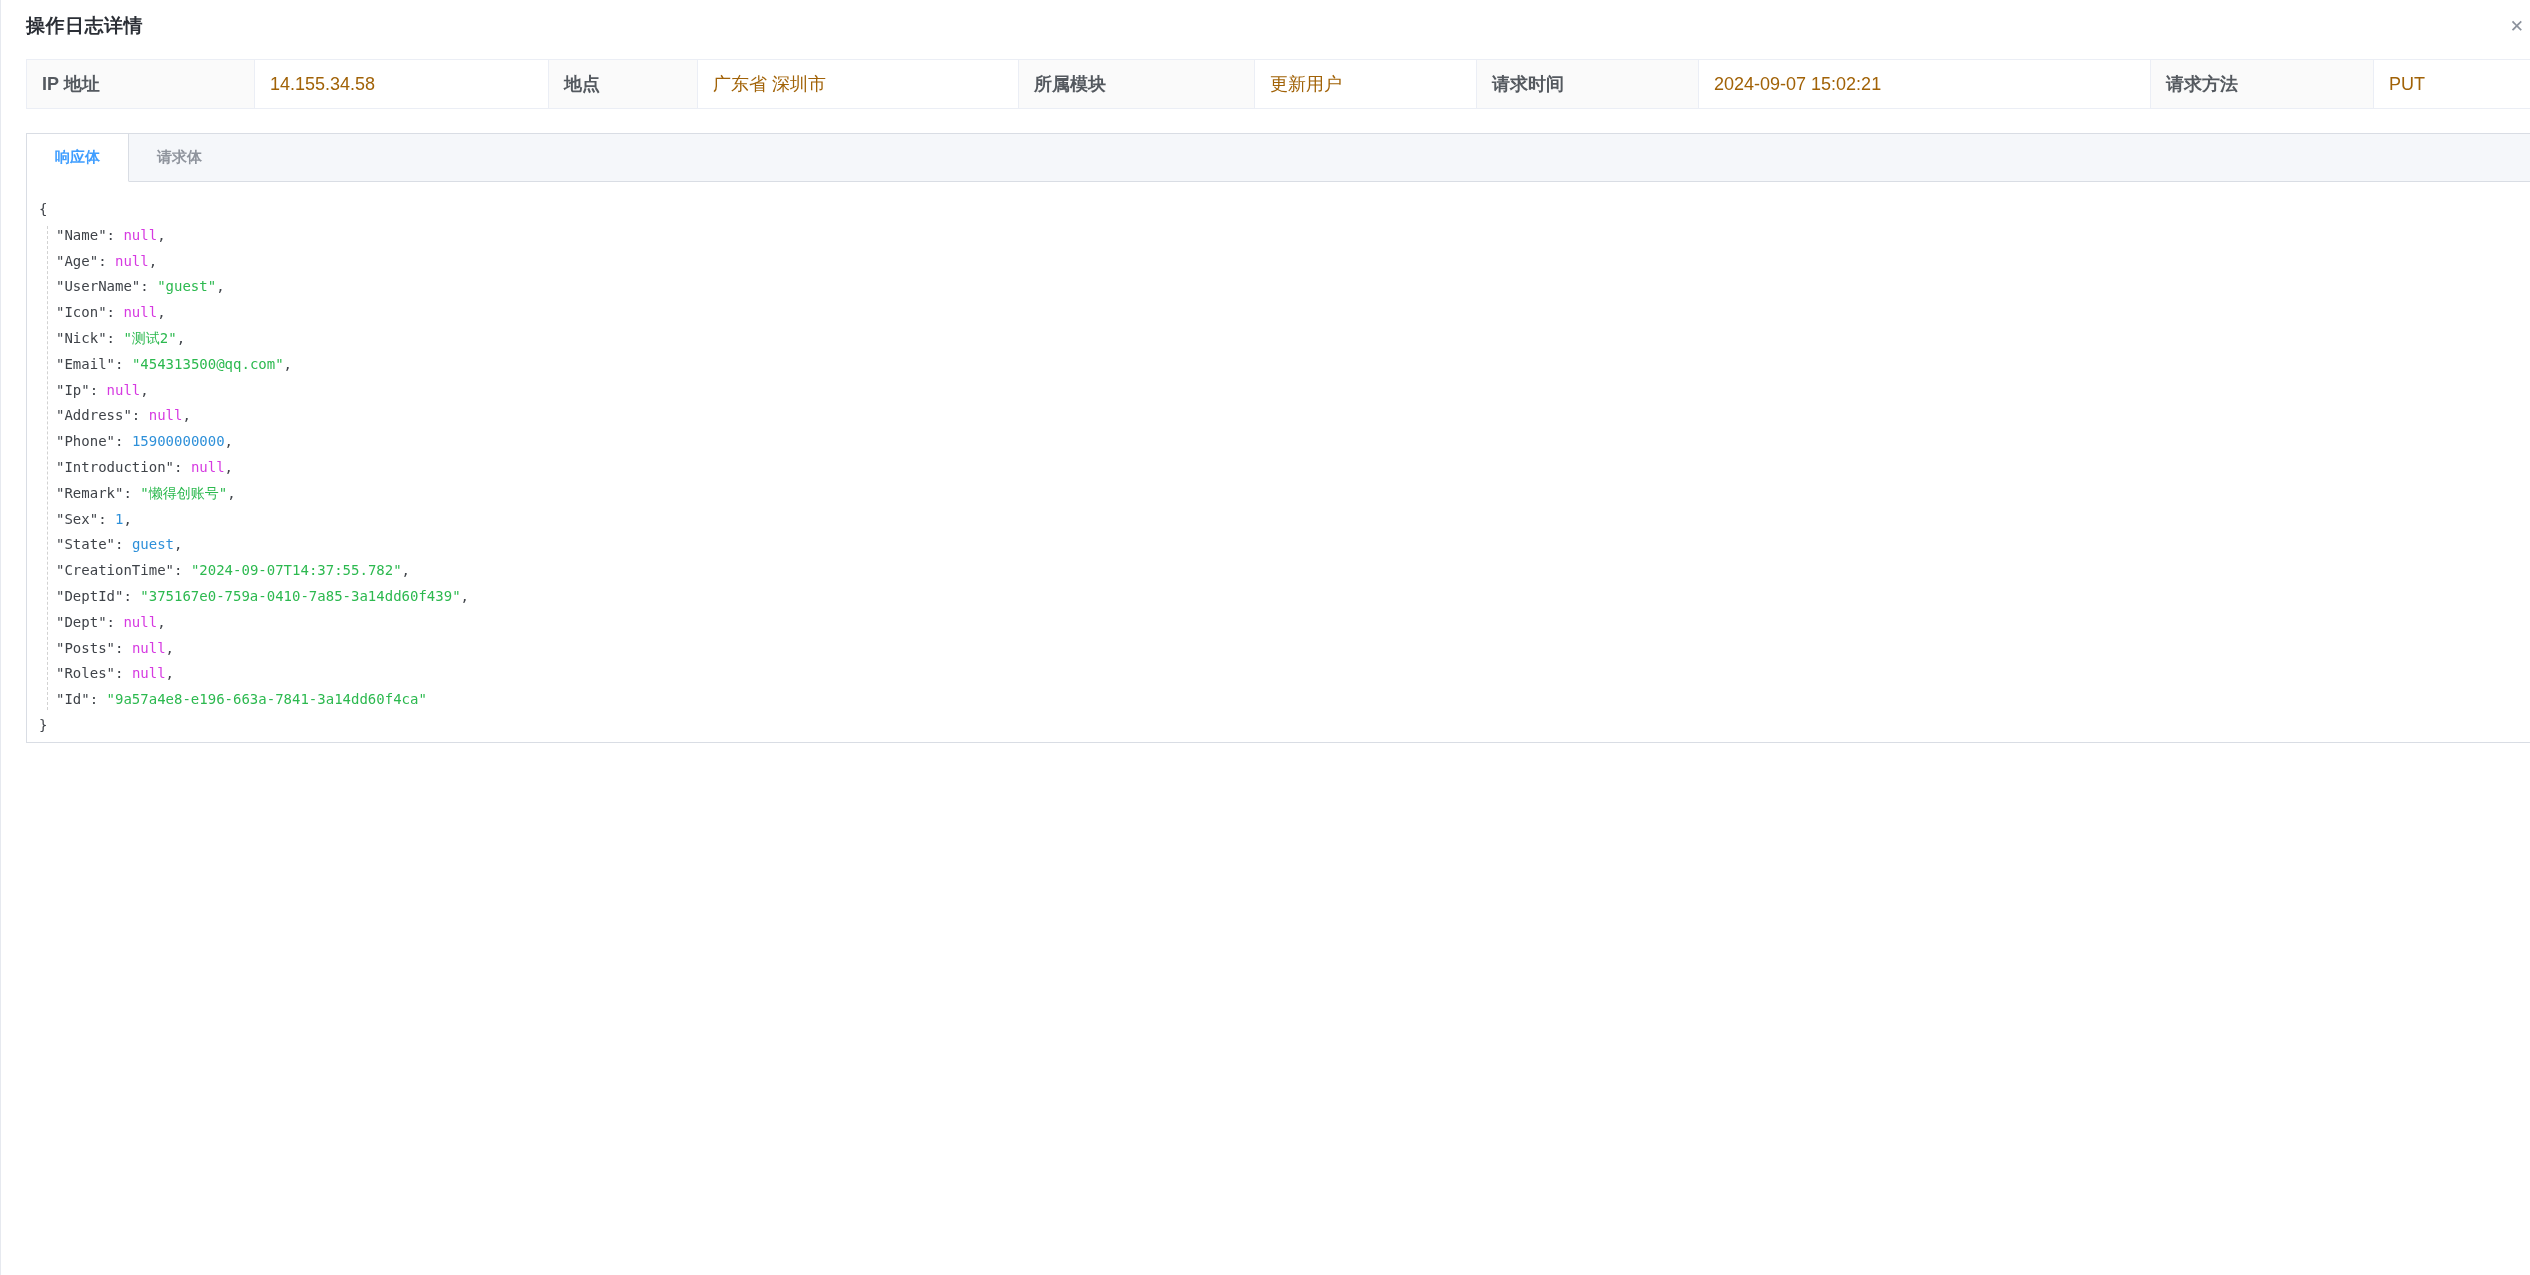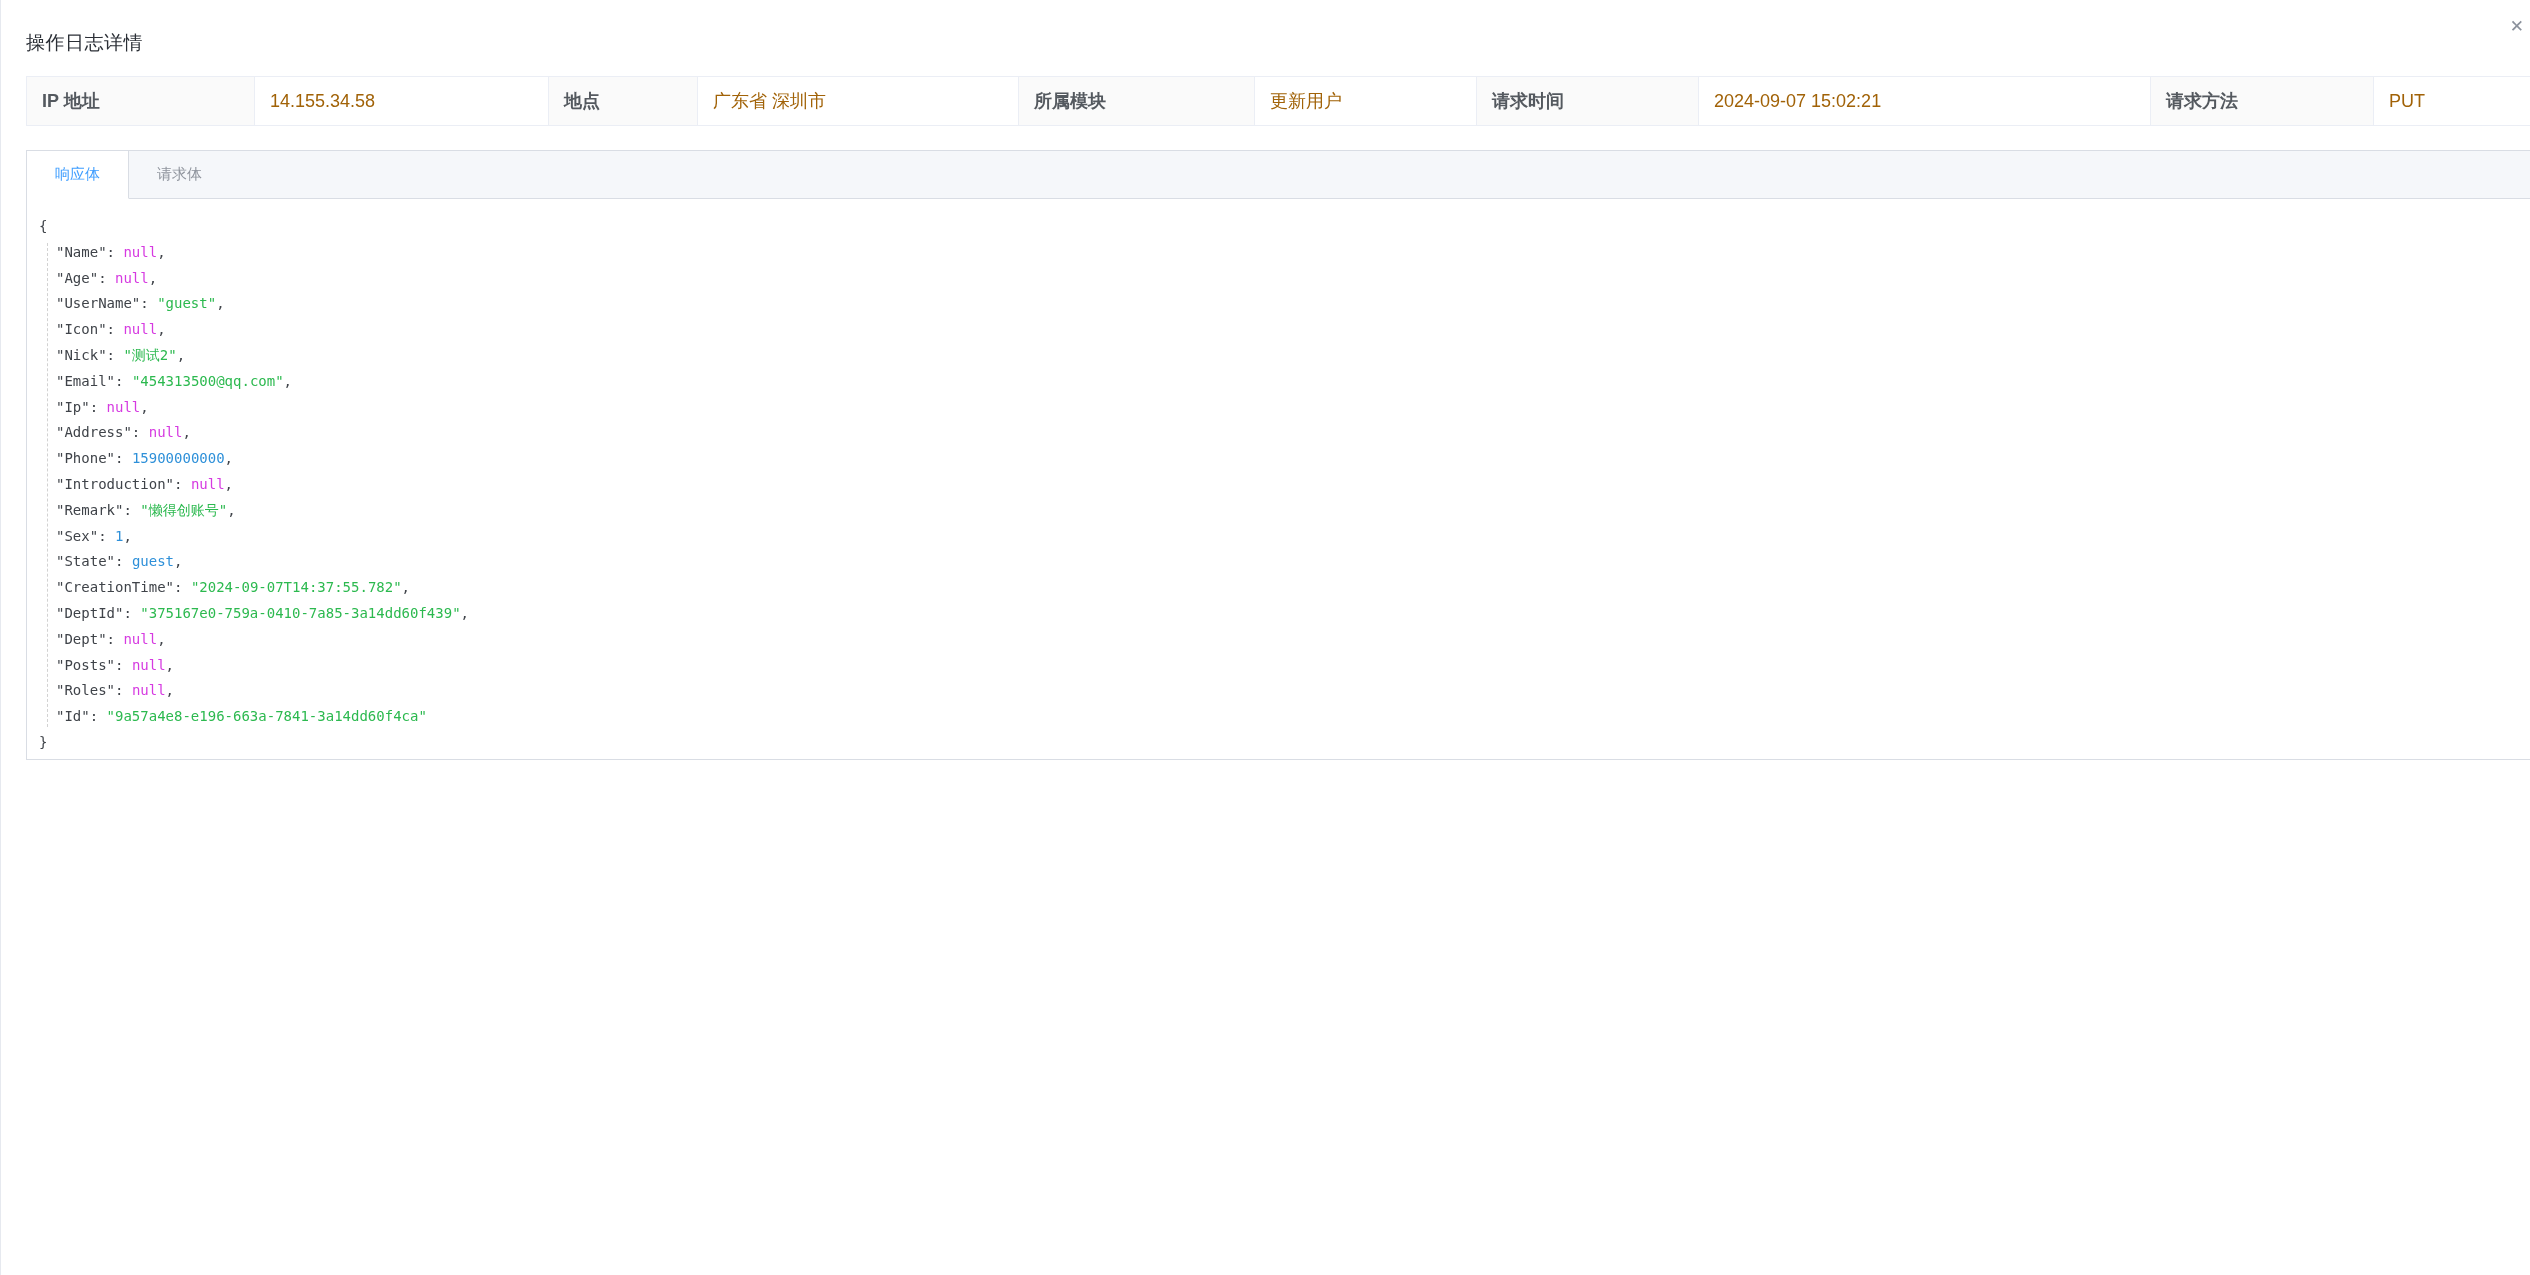--- a/index.html
+++ b/index.html
@@ -10,21 +10,21 @@
     font-family:"Liberation Sans", sans-serif;
     border-left:1px solid #e6e9ef;
     overflow:hidden;
     position:relative;
   }
   
   .drawer-header {
     display:flex; align-items:flex-start; justify-content:space-between;
     padding:13px 6px 8px 25px;
   }
-  .drawer-title { font-size:19px; color:#2b2f36; font-weight:400; letter-spacing:0.5px;margin-top:17px; }
+  .drawer-title { font-size:19px; color:#2b2f36; font-weight:700; letter-spacing:0.5px; }
   .drawer-close {
     font-size:17px; color:#8b919c; cursor:pointer; margin-top:5px;
     line-height:1; user-select:none;
   }
   
   .desc-table {
     margin-left:25px; margin-top:12px;
     border:1px solid #ebeef5; border-right:none;
     font-size:18px;
   }
@@ -45,21 +45,21 @@
     border:1px solid #d9dde4; border-right:none;
     height:610px;
   }
   .tabs-header {
     height:48px; background:#f5f7fa;
     border-bottom:1px solid #d9dde4;
     display:flex; align-items:stretch;
   }
   .tab {
     padding:0 28px; display:flex; align-items:center;
-    font-size:15px; color:#8f949d; cursor:pointer;
+    font-size:15px; color:#8f949d; cursor:pointer;font-weight:bold;
   }
   .tab-active {
     background:#fff; color:#409eff;
     border-right:1px solid #d9dde4;
     margin-bottom:-1px; border-bottom:1px solid #fff;
   }
   .tab-content { padding:15px 20px 20px 12px; }
   
   .json {
     font-family:"DejaVu Sans Mono", monospace;

